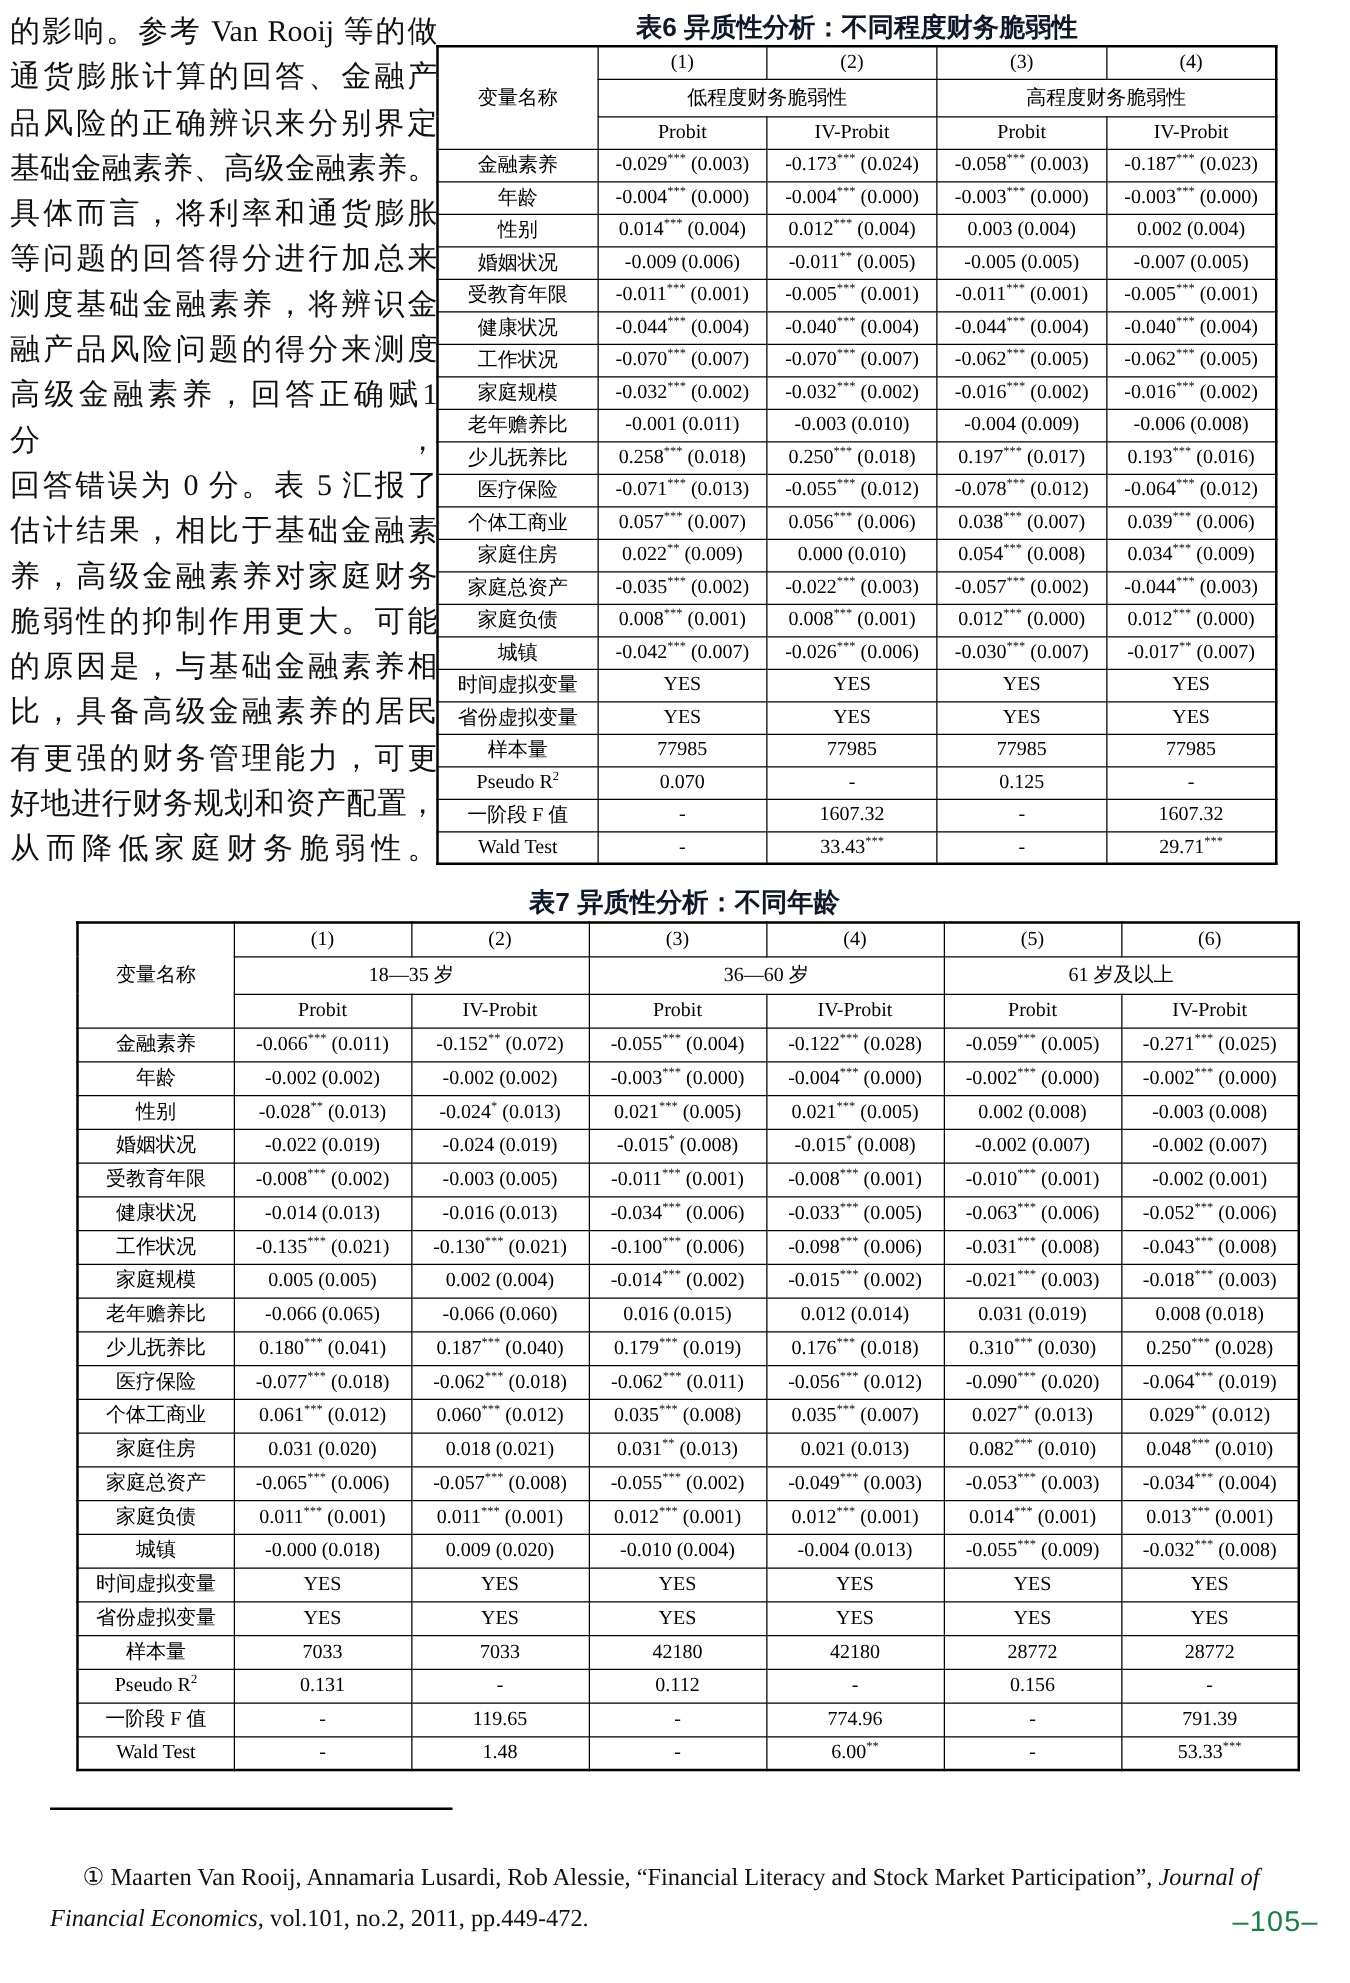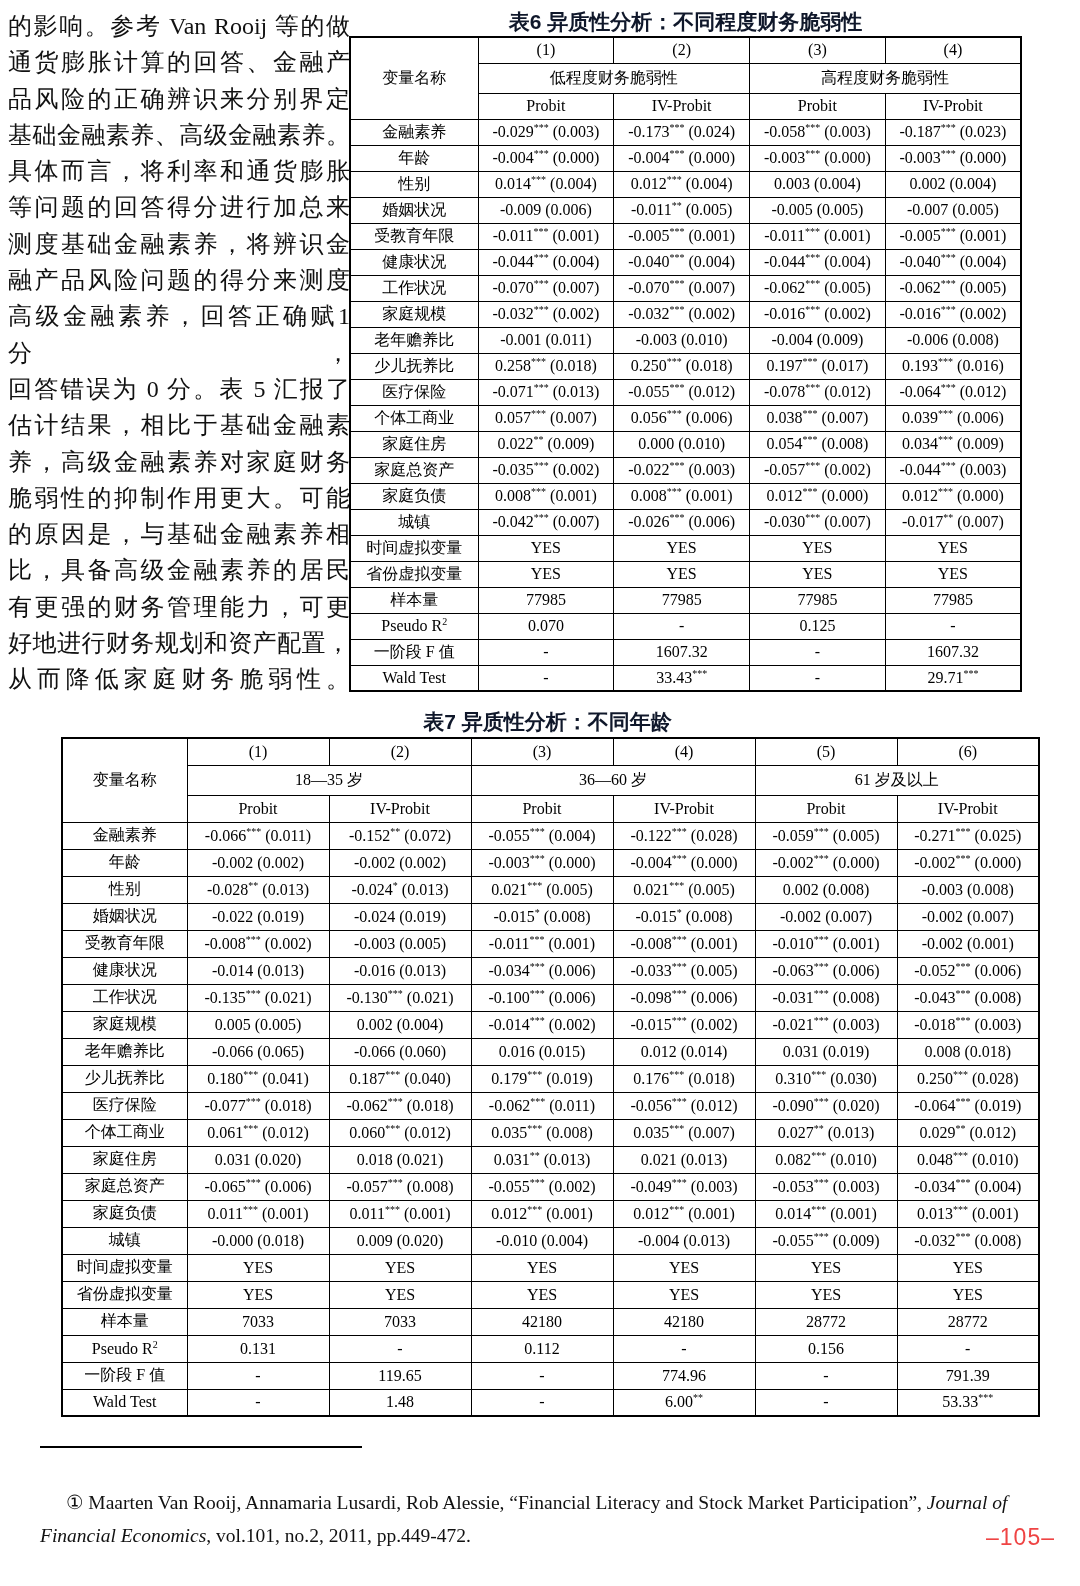--- a/index.html
+++ b/index.html
@@ -49,21 +49,21 @@
   
   .footnote-rule { position:absolute; left:40px; top:1446px; width:322px; height:2px; background:#000; }
   .footnote {
     position:absolute; left:40px; top:1458px; width:1005px;
     font-size:19.5px; line-height:33px; text-indent:26px; white-space:pre-line;margin-top:28px;
   }
 
   .page-number {
     position:absolute; right:25px; top:1524px;
     font-family:"Liberation Sans","DejaVu Sans",sans-serif;
-    font-size:23px; color:#ef4444; letter-spacing:1px;
+    font-size:23px; color:#15803d; letter-spacing:1px;
   }
 </style>
 </head>
 <body>
 
 <div class="page">
 
   <div class="left-col">
       <div class="para-line">的影响。参考 Van Rooij 等的做</div>
       <div class="para-line">通货膨胀计算的回答、金融产</div>

